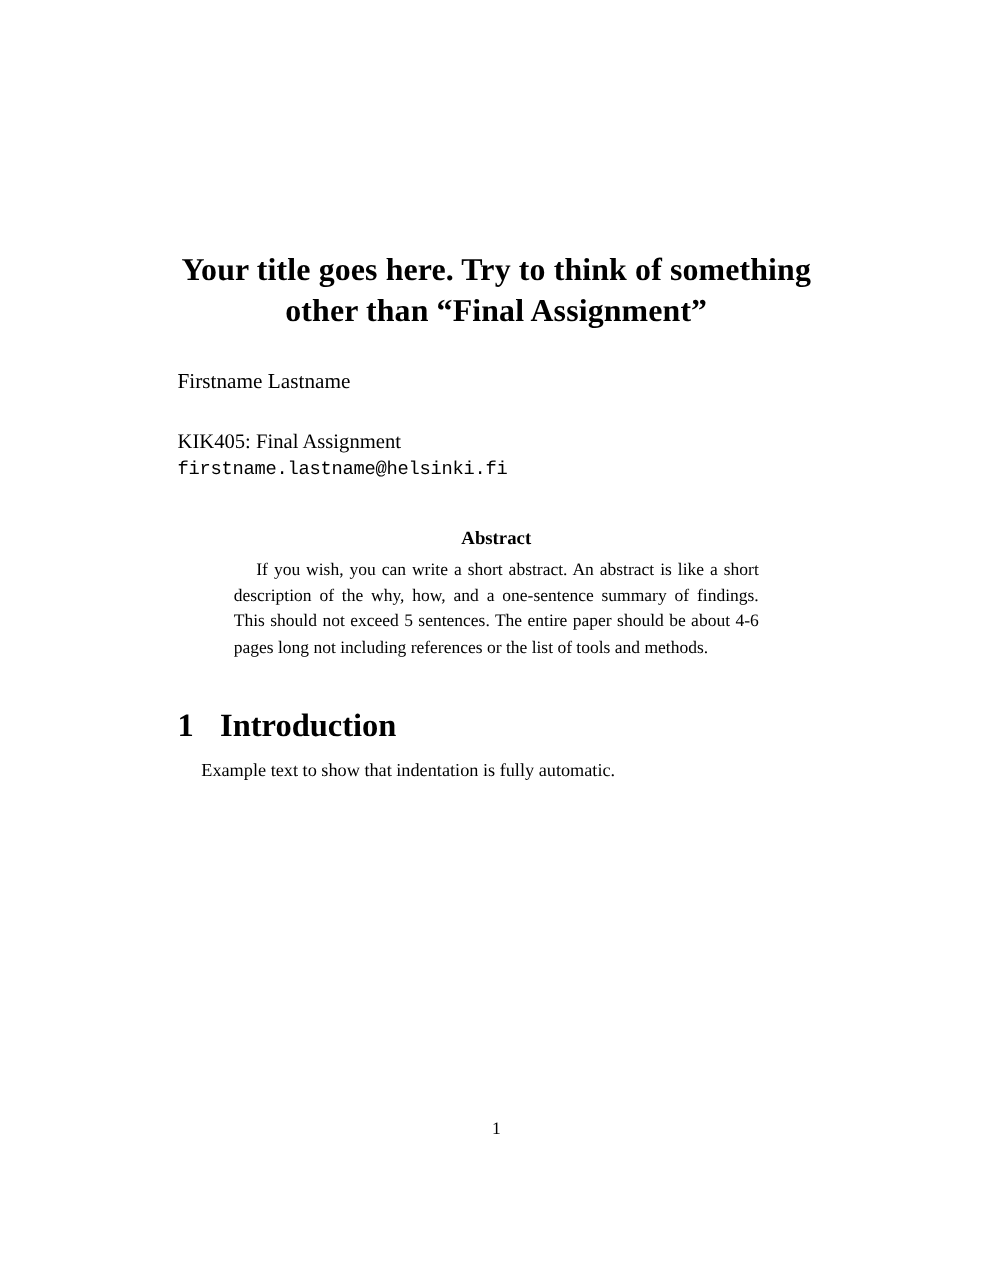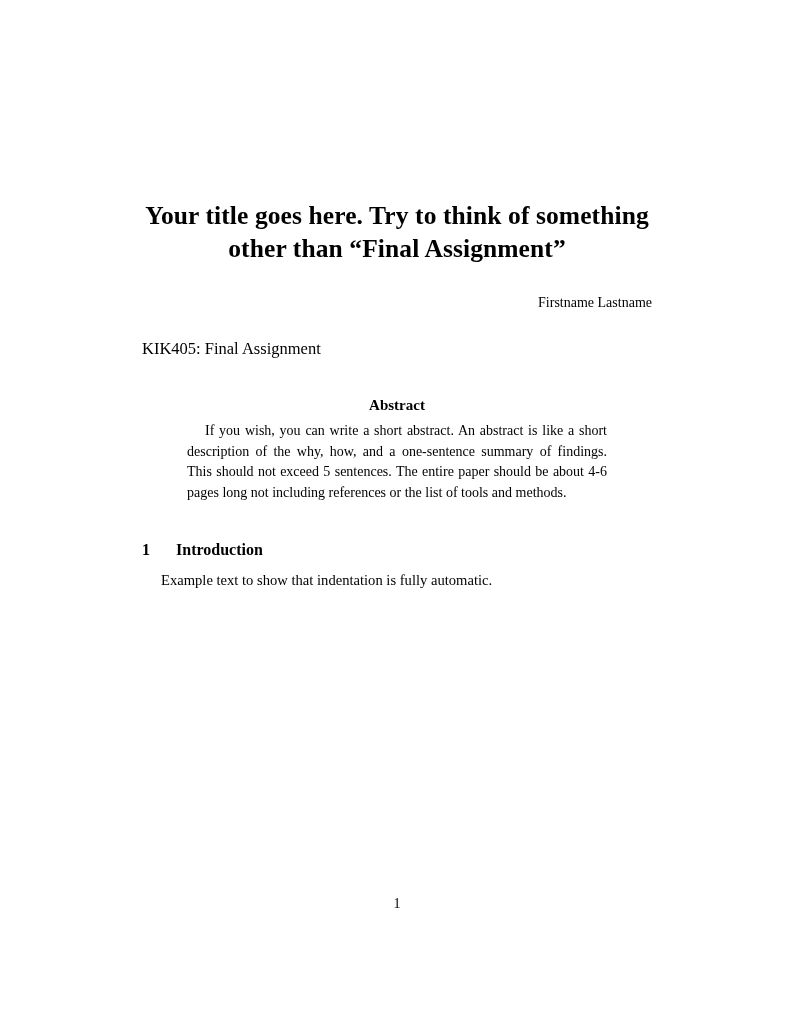--- a/index.html
+++ b/index.html
@@ -30,22 +30,22 @@
     width: 510px;
   }
   .doc-title {
     font-size: 25.5px;
     line-height: 1.28;
     text-align: center;
     margin: 0 0 0 0;
     letter-spacing: 0.1px;
   }
   .author {
-    text-align: right;
-    font-size: 14px;
+    text-align: left;
+    font-size: 17px;
     margin-top: 30px;
   }
   .course-block {
     text-align: left;
     margin-top: 26px;
     font-size: 16.5px;
     line-height: 1.45;
   }
   .email {
     font-family: "Liberation Mono", monospace;
@@ -62,21 +62,21 @@
     font-size: 15px;
     margin-bottom: 7px;
   }
   .abstract-body {
     font-size: 14px;
     line-height: 1.47;
     text-align: justify;
     text-indent: 18px;
   }
   h2.section {
-    font-size: 16px;
+    font-size: 26px;
     font-weight: bold;
     margin: 38px 0 12px 0;
     line-height: 1.1;
   }
   h2.section .secnum {
     display: inline-block;
     width: 34px;
   }
   p.body-par {
     font-size: 14.6px;
@@ -101,20 +101,21 @@
 
 <div class="page">
   <div class="content">
 
     <h1 class="doc-title">Your title goes here. Try to think of something other than “Final Assignment”</h1>
 
     <div class="author">Firstname Lastname</div>
 
     <div class="course-block">
       <div>KIK405: Final Assignment</div>
+      <div class="email">firstname.lastname@helsinki.fi</div>
     </div>
 
     <div class="abstract-wrap">
       <div class="abstract-title">Abstract</div>
       <div class="abstract-body">If you wish, you can write a short abstract. An abstract is like a short description of the why, how, and a one-sentence summary of findings. This should not exceed 5 sentences. The entire paper should be about 4-6 pages long not including references or the list of tools and methods.</div>
     </div>
 
     <h2 class="section">
       <span class="secnum">1</span><span>Introduction</span>
     </h2>

